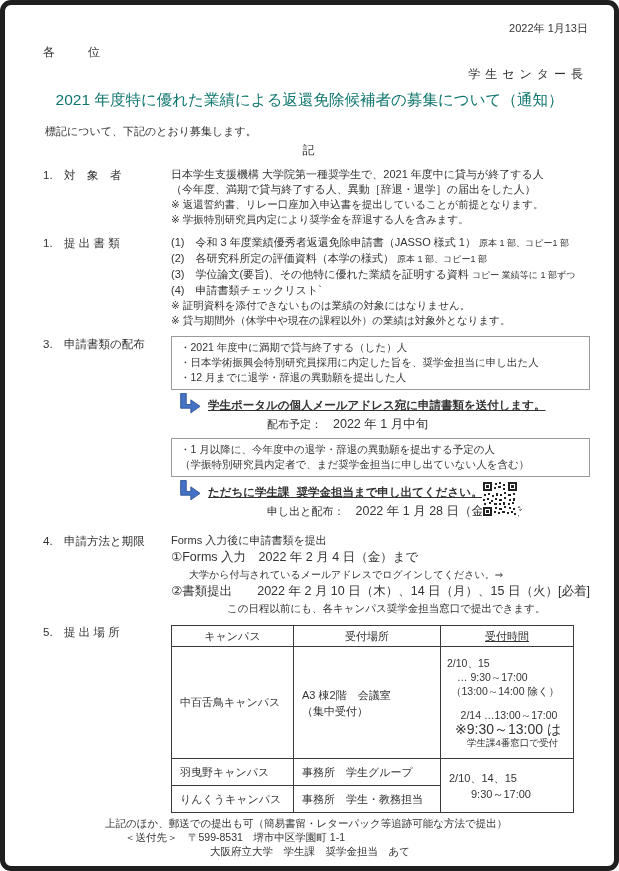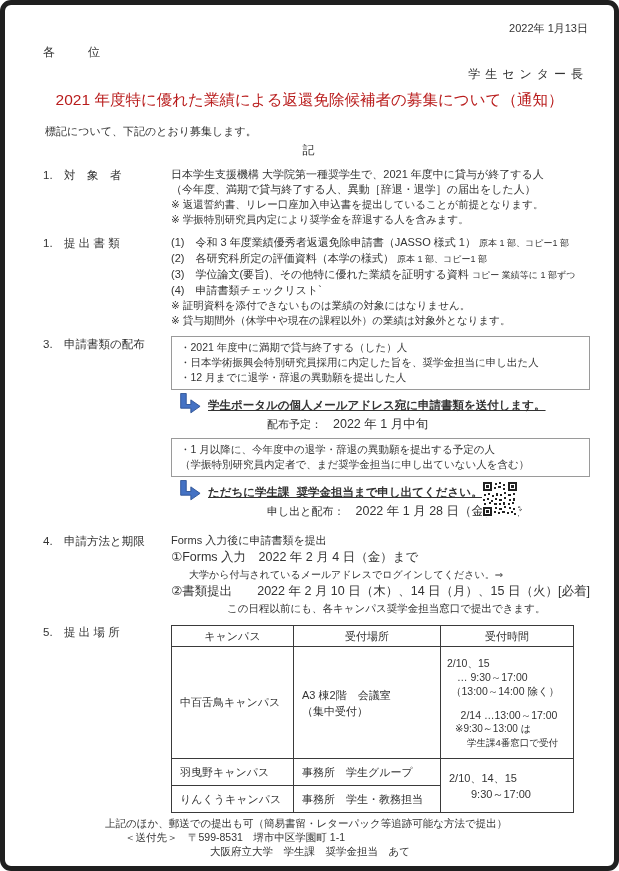--- a/index.html
+++ b/index.html
@@ -14,21 +14,21 @@
     width:619px; height:871px;
     background:#ffffff;
     border:5px solid #1f1f1f;
     border-radius:11px;
     overflow:hidden;
   }
   
   .date { text-align:right; padding:16px 26px 0 0; font-size:11px; }
   .salutation { padding:8px 0 0 38px; font-size:12px; letter-spacing:3px; }
   .sender { text-align:right; padding:5px 26px 0 0; font-size:12px; letter-spacing:5px; }
-  .title { text-align:center; font-size:15.5px; font-weight:500; color:#b91c1c; margin-top:7px; }
+  .title { text-align:center; font-size:15.5px; font-weight:500; color:#0f766e; margin-top:7px; }
   .intro { padding:13px 0 0 40px; font-size:11px; }
   .ki { text-align:center; font-size:12px; margin-top:3px; letter-spacing:2px; }
   
   .sections { padding:0 24px 0 38px; }
   .sec { display:flex; margin-top:8px; }
   .sec-label { width:128px; flex-shrink:0; font-size:11.5px; padding-top:1px; }
   .sec-body { flex:1; font-size:11px; line-height:15px; }
   .line { white-space:nowrap; }
   .note { font-size:10.5px; }
   .small { font-size:9px; }
@@ -46,28 +46,28 @@
   .s4n1 { font-size:10.5px; margin:2px 0 0 56px; }
   .s4n2 { font-size:10.5px; margin:1px 0 0 40px; text-decoration:underline; }
   .qr {
     position:absolute; left:477px; top:476px; width:36px; height:36px;
   }
   
   table.submit { border-collapse:collapse; margin-top:1px; }
   table.submit th, table.submit td { border:1.3px solid #3a3a3a; vertical-align:middle; }
   table.submit th { width:122px; font-size:11px; font-weight:normal; text-align:center; height:21px; }
   table.submit th.c2 { width:147px; }
-  table.submit th.c3 { width:133px; }
+  table.submit th.c3 { width:133px;text-decoration:underline; }
   td.campus { font-size:11px; padding-left:8px; }
   td.place { font-size:11px; padding-left:8px; line-height:16px; }
   td.time { font-size:10.5px; padding:3px 2px 3px 6px; line-height:14px; vertical-align:top; }
   td.time .ind1 { padding-left:10px; }
   td.time .ind2 { padding-left:4px; }
   td.time .gapup { margin-top:10px;text-align:center; }
-  td.time .tiny { font-size:10px; padding-left:8px; }
+  td.time .tiny { font-size:14px; padding-left:8px; }
   td.time .tiny2 { font-size:9.5px; padding-left:20px; }
   td.mergetime { font-size:11px; text-align:left; padding-left:8px; line-height:16px; vertical-align:middle; }
   td.mergetime .ind1 { padding-left:22px; }
   tr.r2 td, tr.r3 td { height:27px; }
   tr.r1 td { height:112px; }
   
   .s5notes { font-size:10.5px; line-height:14px; margin-top:3px; }
   .s5n1 { margin-left:62px; }
   .s5n2 { margin-left:82px; }
   .s5n3 { margin-left:167px; }

